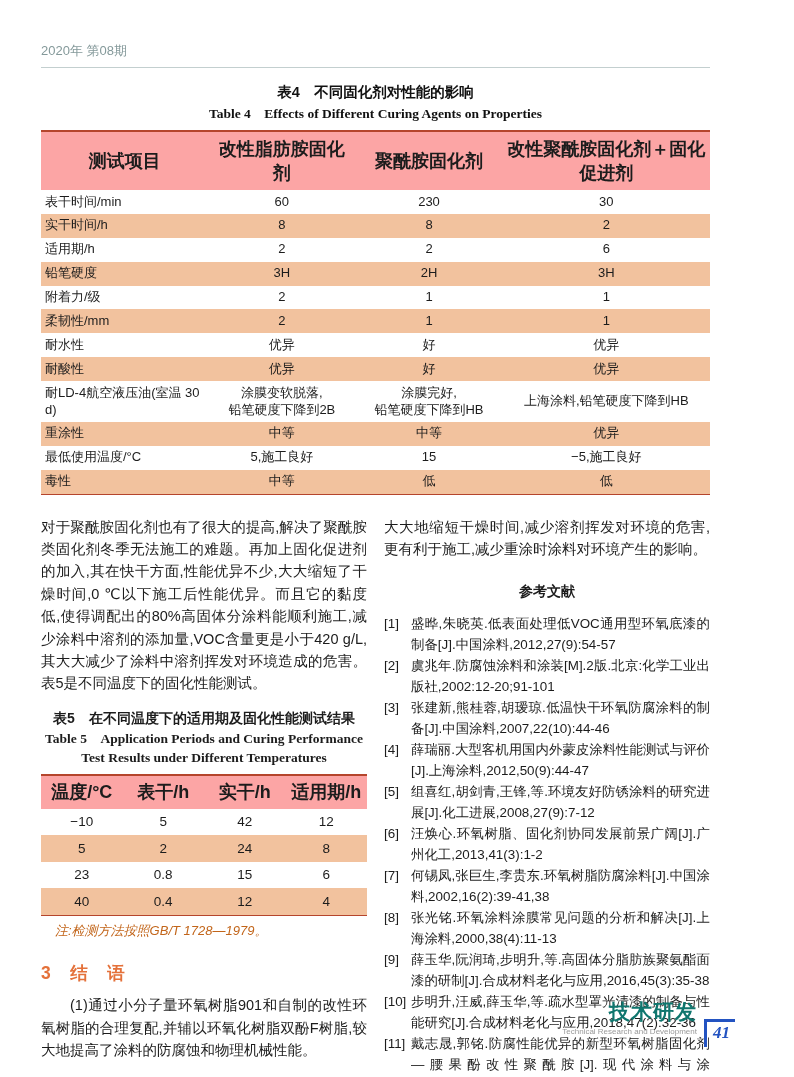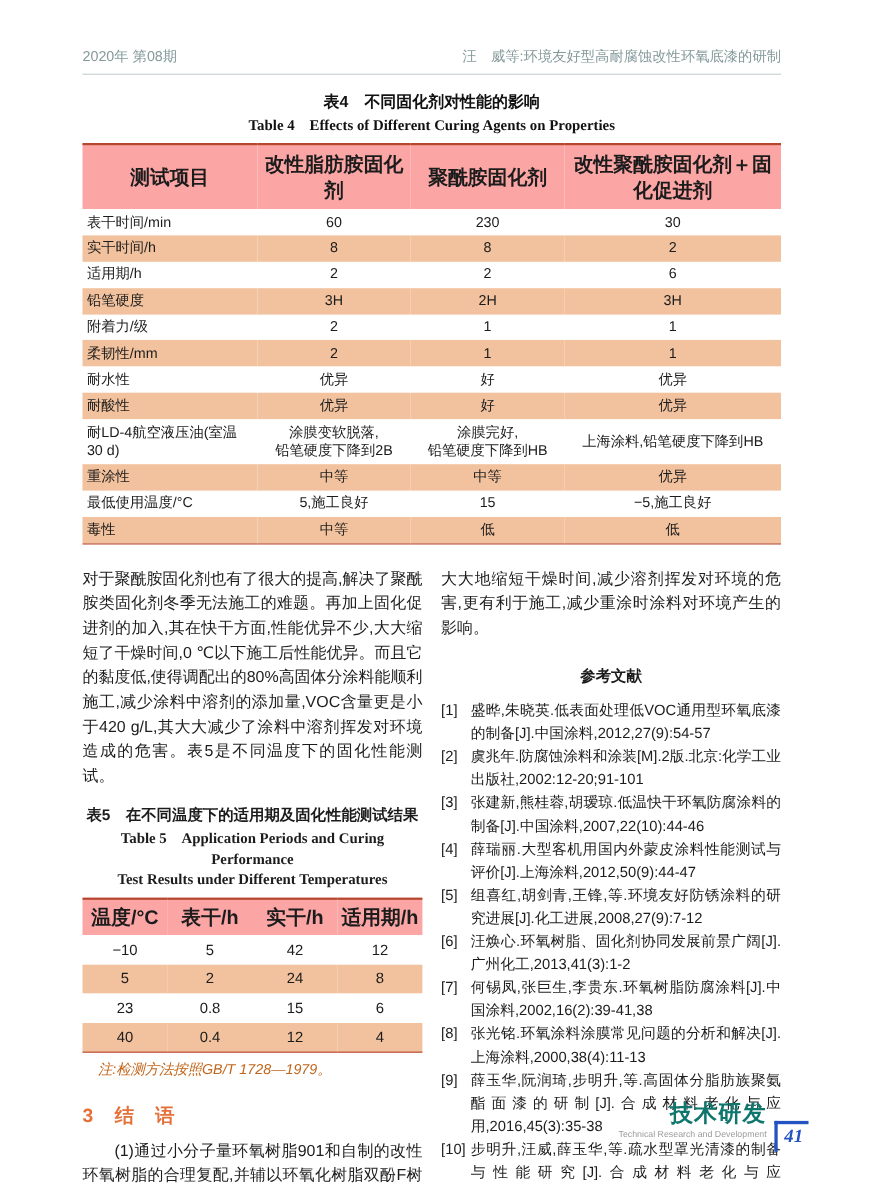--- a/index.html
+++ b/index.html
@@ -4,21 +4,21 @@
 <style>
   * { margin: 0; padding: 0; box-sizing: border-box; }
   html, body { background: #ffffff; }
   body { font-family: "Liberation Sans", "DejaVu Sans", sans-serif; color: #1c1c1c; }
   .page {
     position: relative;
     width: 794px; height: 1077px;
     margin: 0 auto;
     background: #ffffff;
     overflow: hidden;
-    padding: 42px 84px 0 75px;
+    padding: 42px 84px 0 41px;
   }
   
   .page-header {
     display: flex; justify-content: space-between; align-items: flex-end;
     color: #84999a; font-size: 13px;
     border-bottom: 1px solid #c3cfcf;
     padding-bottom: 7px;
   }
   
   .cap-zh {
@@ -95,21 +95,20 @@
     margin-top: 23px;
   }
 </style>
 </head>
 <body>
 
 <div class="page">
 
   <div class="page-header">
     <span>2020年 第08期</span>
-    <span>汪　威等:环境友好型高耐腐蚀改性环氧底漆的研制</span>
   </div>
 
   <div class="cap-zh">表4　不同固化剂对性能的影响</div>
   <div class="cap-en">Table 4　Effects of Different Curing Agents on Properties</div>
 
   <table class="data-table" id="table4">
     <colgroup>
         <col class="c1">
         <col class="c2">
         <col class="c3">

